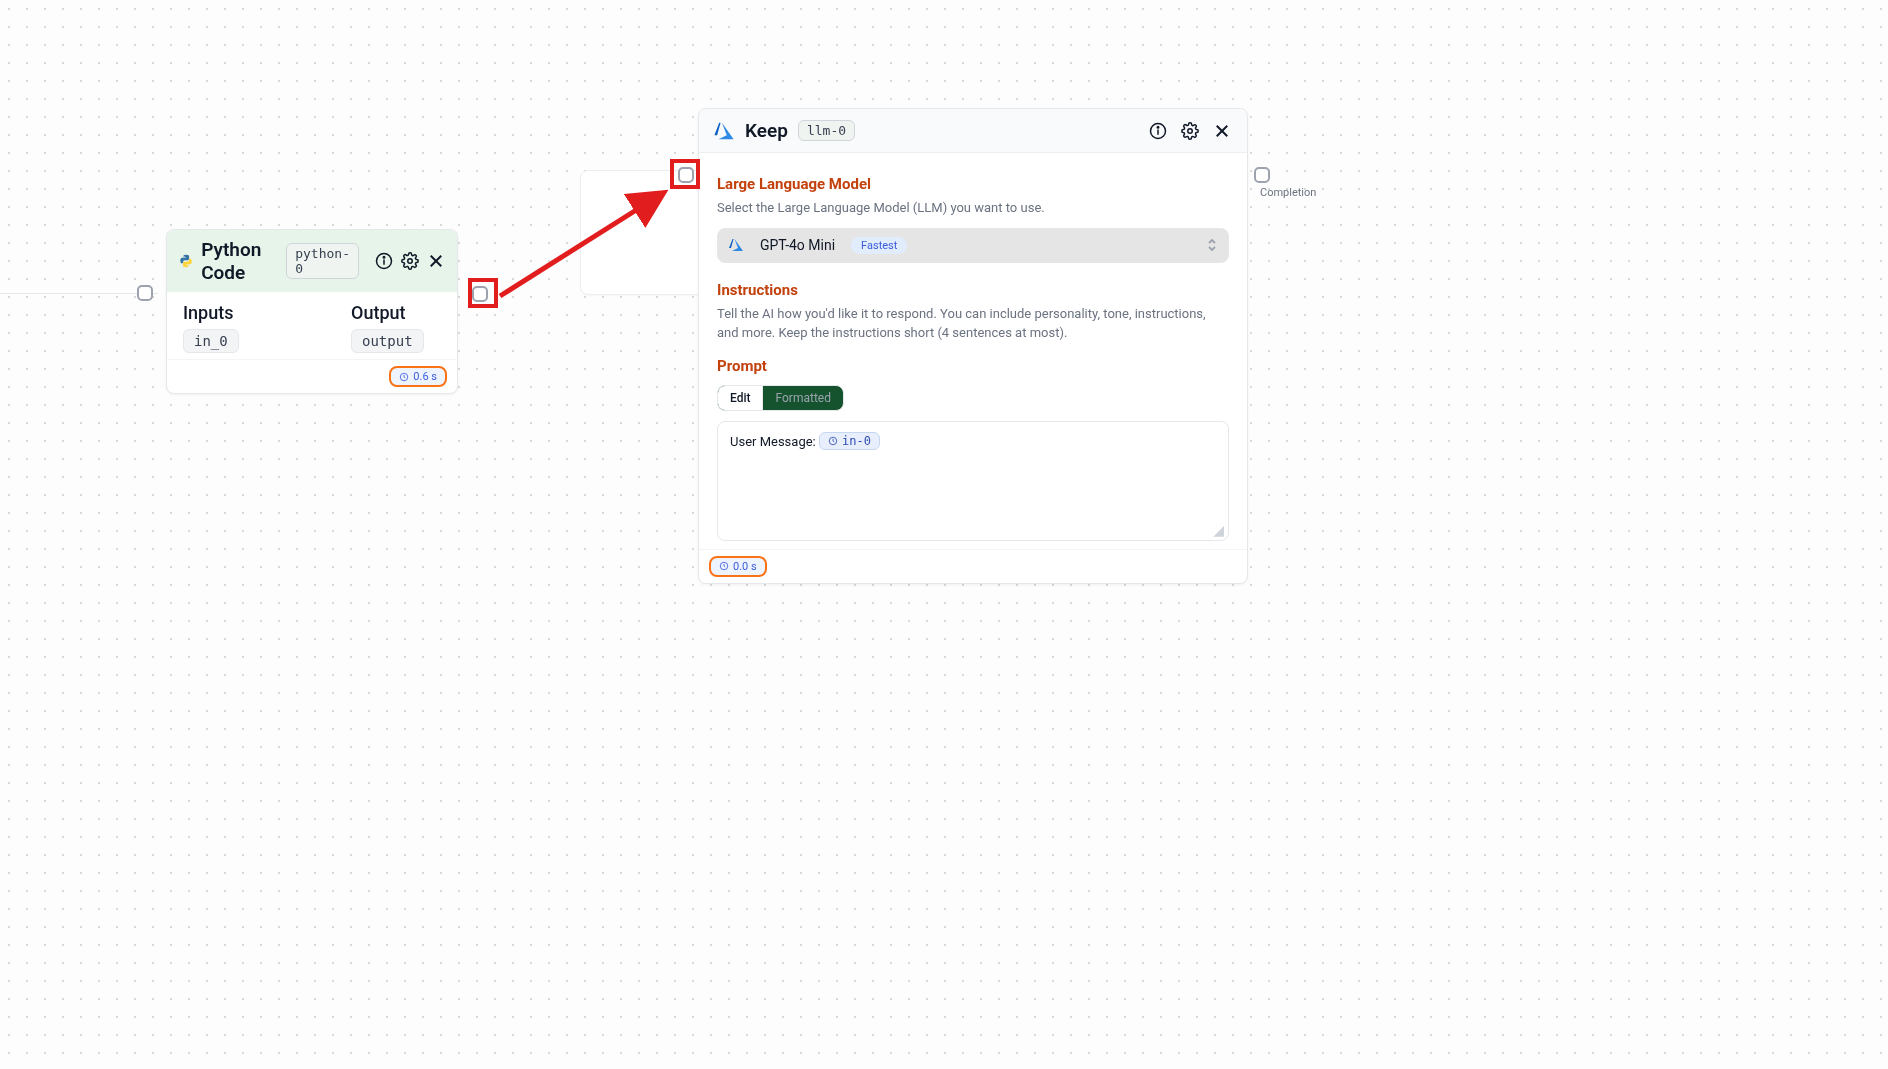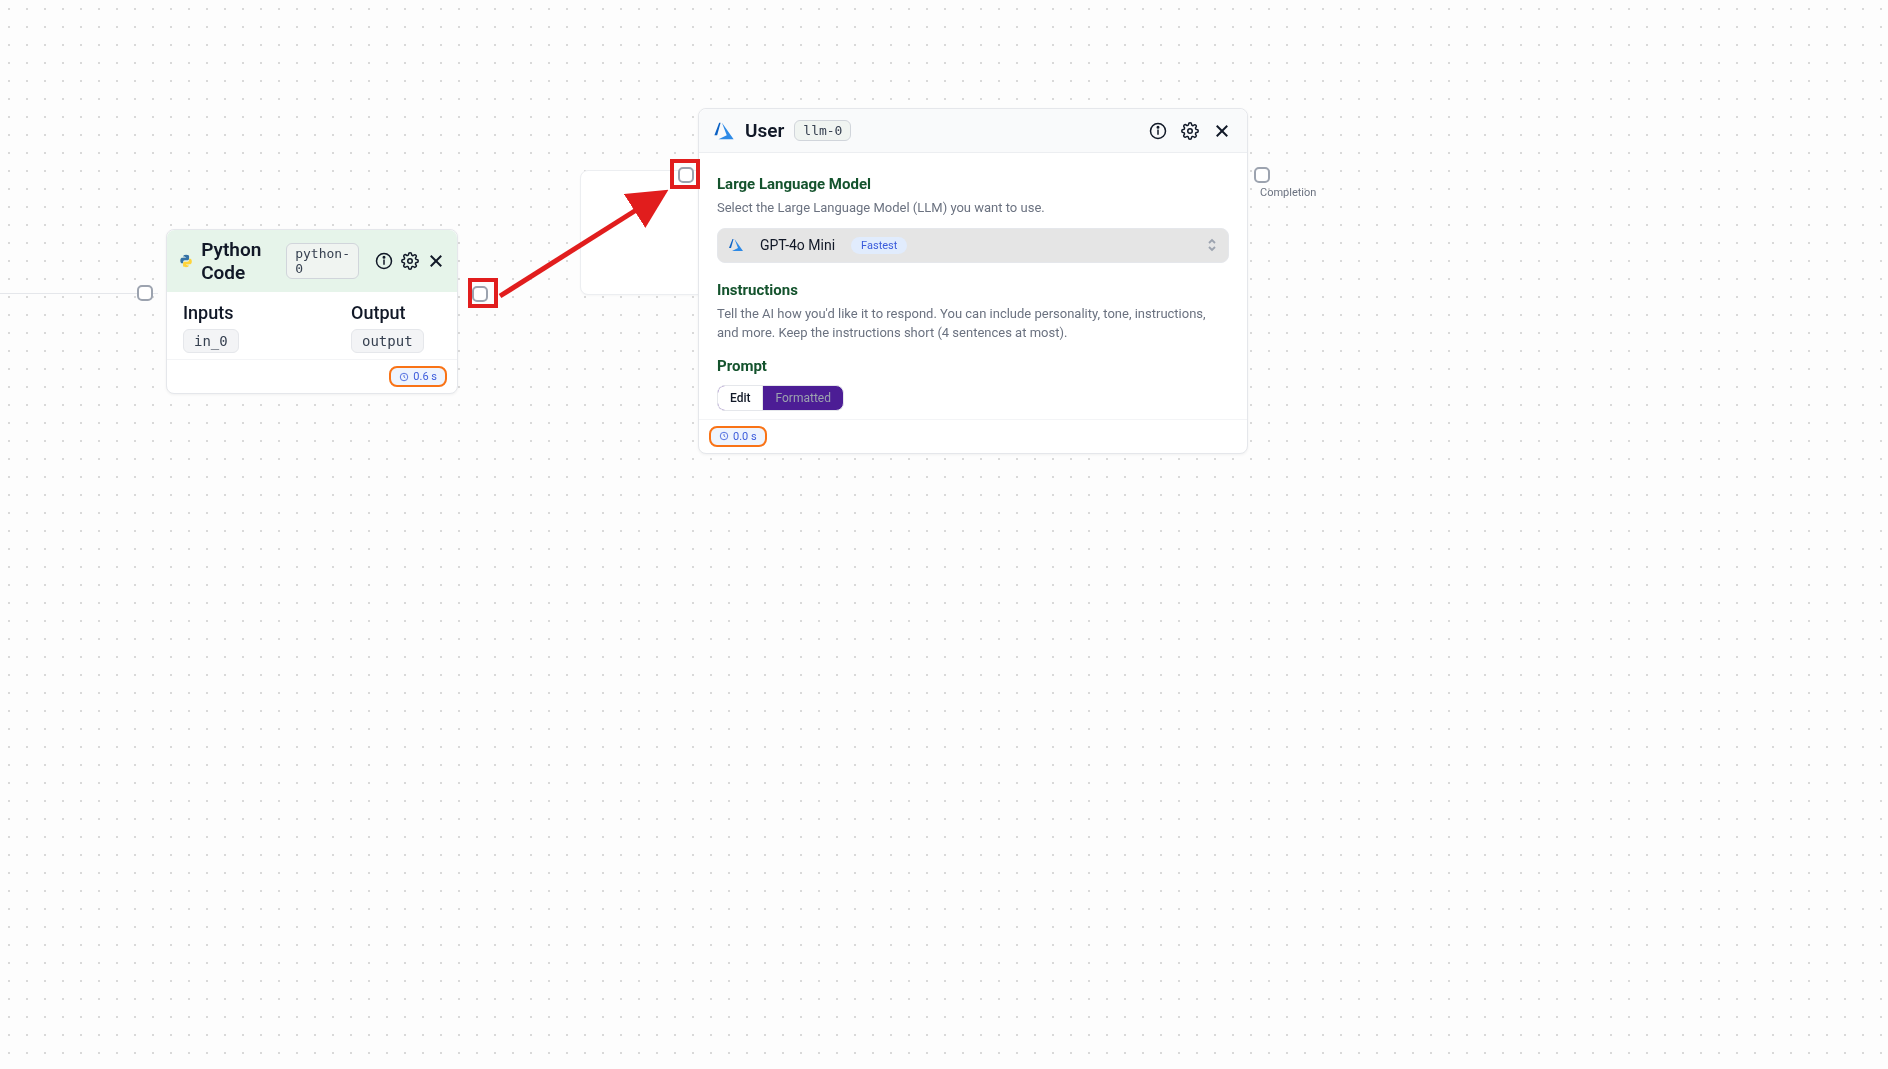--- a/index.html
+++ b/index.html
@@ -55,41 +55,41 @@
   
   #azure-node { left:698px; top:108px; width:550px; }
   #azure-node .node-header {
     background:#f9fafb; border-bottom:1px solid #eceef1;
     border-top-left-radius:8px; border-top-right-radius:8px;
     padding:10px 14px;
     display:flex; align-items:center; gap:10px;
   }
   .azure-logo { width:22px; height:22px; }
   #azure-node .node-body { padding:16px 18px 8px; }
-  .section-title { font-size:15px; font-weight:700; color:#14532d; margin-top:6px; }
+  .section-title { font-size:15px; font-weight:700; color:#c2410c; margin-top:6px; }
   .section-help { font-size:13px; color:#6b7280; line-height:1.45; margin-top:6px; }
   .model-select {
     margin-top:10px;
     border:1px solid #e5e7eb; border-radius:8px;
     padding:8px 10px; display:flex; align-items:center; gap:16px; cursor:pointer;
     background:#e5e5e5;
   }
   .model-select .model-name { font-size:14px; color:#111827; }
   .fastest-badge {
     background:#e1ecfd; color:#3b5bdb; font-size:11px; border-radius:999px;
     padding:2px 10px;
   }
   .sel-arrows { margin-left:auto; color:#9ca3af; font-size:12px; line-height:8px; }
   .txt-area {
     margin-top:10px; width:100%; border:1px solid #e5e7eb; border-radius:8px;
     padding:10px 12px; font-size:13px; color:#111827; line-height:1.55;
     resize:vertical; min-height:130px; font-family:inherit; outline:none; background:#fff;
   }
   .prompt-link { color:#2e6feb; text-decoration:underline; font-size:13px; cursor:pointer; }
-  .seg-group { margin-top:10px; display:inline-flex; border:1px solid #e5e7eb; border-radius:8px; overflow:hidden; background:#4c1d95; }
+  .seg-group { margin-top:10px; display:inline-flex; border:1px solid #e5e7eb; border-radius:8px; overflow:hidden; background:#14532d; }
   .seg-btn { padding:5px 12px; font-size:12px; cursor:pointer; }
   .seg-btn.active { background:#fff; color:#111827; font-weight:500; border-right:1px solid #e5e7eb; }
   .seg-btn.disabled { color:#9ca3af; }
   .prompt-box {
     margin-top:10px; border:1px solid #e5e7eb; border-radius:8px;
     min-height:120px; padding:10px 12px; font-size:13px; color:#111827;
     background:#fff; cursor:text; position:relative;
   }
   .var-chip {
     display:inline-flex; align-items:center; gap:4px;
@@ -200,21 +200,21 @@
 <div id="port-py-out" class="port"></div>
 
 <div id="port-az-in" class="port"></div>
 
 <div class="node" id="azure-node">
   <div class="node-header">
     <svg class="azure-logo" viewBox="0 0 32 32">
       <path fill="#0b61c4" d="M11 4 L6 22 L2 22 L9 4 Z"></path>
       <path fill="#2e8ae6" d="M13 4 L30 28 L8 28 L20 22 L13 4 Z"></path>
     </svg>
-    <span class="node-title">User</span>
+    <span class="node-title">Keep</span>
     <span class="id-chip">llm-0</span>
     <span class="hdr-spacer"></span>
     <span class="icon-btn">
       <svg width="18" height="18" viewBox="0 0 24 24" fill="none" stroke="currentColor" stroke-width="2">
           <circle cx="12" cy="12" r="10"></circle>
           <line x1="12" y1="10" x2="12" y2="17"></line>
           <circle cx="12" cy="7" r="1" fill="currentColor"></circle>
         </svg>
     </span>
     <span class="icon-btn">
@@ -251,20 +251,31 @@
     <div class="section-title" style="margin-top:18px;">Instructions</div>
     <div class="section-help">Tell the AI how you'd like it to respond. You can include personality, tone, instructions, and more. Keep the instructions short (4 sentences at most).</div>
 
     <div class="section-title" style="margin-top:14px;">Prompt</div>
 
     <div class="seg-group">
       <div class="seg-btn active">Edit</div>
       <div class="seg-btn disabled">Formatted</div>
     </div>
 
+    <div class="prompt-box">
+      <span>User Message:</span>
+      <span class="var-chip">
+        <svg width="10" height="10" viewBox="0 0 24 24" fill="none" stroke="#2e4db3" stroke-width="2">
+            <circle cx="12" cy="12" r="9"></circle>
+            <path d="M12 7v5l3 2"></path>
+          </svg>
+        <span>in-0</span>
+      </span>
+      <span class="resize-handle">◢</span>
+    </div>
   </div>
   <div class="node-footer">
     <span class="time-pill">
       <svg width="10" height="10" viewBox="0 0 24 24" fill="none" stroke="#3b5bdb" stroke-width="2">
           <circle cx="12" cy="12" r="9"></circle>
           <path d="M12 7v5l3 2"></path>
         </svg>
       <span>0.0 s</span>
     </span>
   </div>

